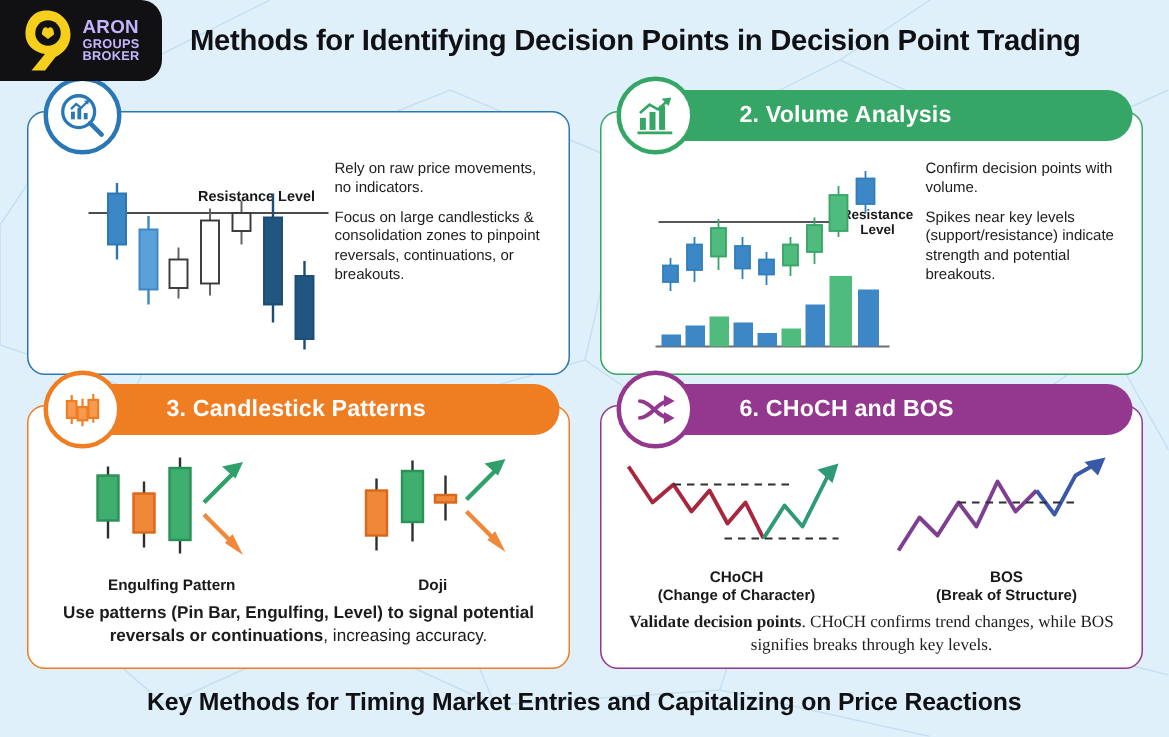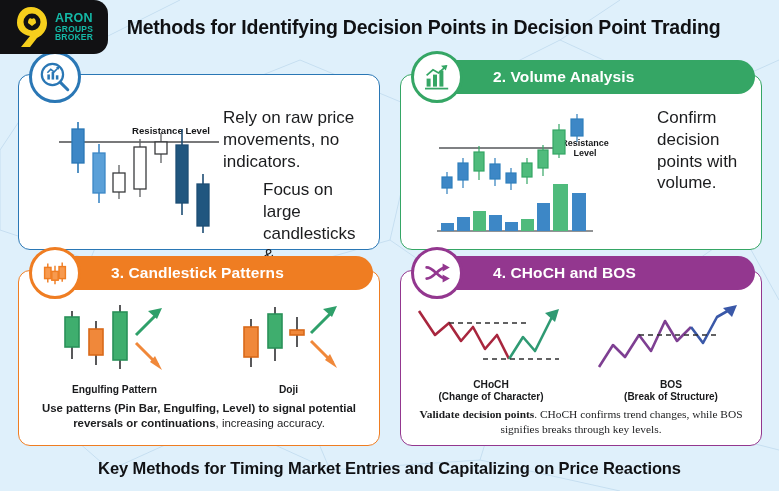--- a/index.html
+++ b/index.html
@@ -21,21 +21,21 @@
     position: absolute; left: 0; top: 0; width: 108px; height: 54px;
     background: #111113; border-radius: 0 14px 14px 0;
     display: flex; align-items: center; padding-left: 8px;
   }
   .logo-mark { width: 46px; height: 46px; flex: 0 0 46px; }
   .logo-words {
     display: flex; flex-direction: column; justify-content: center;
     margin-left: 1px; line-height: 1.0;
   }
   .logo-words span {
-    color: #14b8a6; font-weight: bold; letter-spacing: .2px;
+    color: #c4b5fd; font-weight: bold; letter-spacing: .2px;
     font-family: "Liberation Sans", sans-serif;
   }
   .logo-aron { font-size: 12.5px; }
   .logo-groups { font-size: 8.5px; }
   .logo-broker { font-size: 8.5px; }
   .header-title {
     position: absolute; left: 112px; top: 0; right: 0; height: 54px;
     display: flex; align-items: center; justify-content: center;
     font-size: 19.5px; font-weight: bold; color: #101114; letter-spacing: -0.2px;
     padding-right: 44px;
@@ -75,24 +75,24 @@
     z-index: 3;
   }
   .panel-body {
     position: absolute; left: 0; top: 28px; right: 0; bottom: 0;
     display: flex;
   }
   .panel-body.stacked { flex-direction: column; }
   .fig { flex: 0 0 auto; display: flex; align-items: center; justify-content: center; padding-left: 32px; }
   .copy {
     flex: 1 1 auto; padding: 4px 10px 0 2px;
-    font-size: 17px; color: #1b1c1e; line-height: 1.28;
+    font-size: 10px; color: #1b1c1e; line-height: 1.28;
   }
   .copy p { margin-bottom: 7px; }
-  .copy p:last-child { margin-bottom: 0; margin-left: 40px; }
+  .copy p:last-child { margin-bottom: 0; }
 
   .pattern-row { display: flex; justify-content: space-around; align-items: flex-end; padding: 0 6px; }
   .pattern-item { text-align: center; }
   .pattern-label { font-size: 10.2px; font-weight: bold; color: #18191b; margin-top: 1px; }
   .footnote {
     text-align: center; font-size: 11.4px; color: #1b1c1e;
     line-height: 1.3; padding: 0 12px;
   }
   .footnote b { font-weight: bold; }
 
@@ -241,20 +241,21 @@
           <rect x="56" y="101" width="13" height="16" fill="#3d87c6"></rect>
           <rect x="72" y="108" width="13" height="9" fill="#3d87c6"></rect>
           <rect x="88" y="105" width="13" height="12" fill="#4fbb7c"></rect>
           <rect x="104" y="89" width="13" height="28" fill="#3d87c6"></rect>
           <rect x="120" y="70" width="15" height="47" fill="#4fbb7c"></rect>
           <rect x="139" y="79" width="14" height="38" fill="#3d87c6"></rect>
         </svg>
       </div>
       <div class="copy">
         <p>Confirm decision points with volume.</p>
+        <p>Spikes near key levels (support/resistance) indicate strength and potential breakouts.</p>
       </div>
     </div>
   </div>
 
   <div class="panel" style="--accent:#ef7d22;">
     <div class="panel-icon">
       <svg viewBox="0 0 40 40" width="32" height="32">
         <g stroke="#ef7d22" stroke-width="1.8" fill="#f79a4f">
           <line x1="11" y1="8" x2="11" y2="32"></line>
           <rect x="7" y="13" width="8" height="14"></rect>
@@ -316,21 +317,21 @@
     <div class="panel-icon">
       <svg viewBox="0 0 40 40" width="32" height="32">
         <g fill="none" stroke="#93378f" stroke-width="3.2" stroke-linecap="round">
           <path d="M7 13 C16 13 22 27 31 27"></path>
           <path d="M7 27 C16 27 22 13 31 13"></path>
         </g>
         <polygon points="36,13 27,8 27,18" fill="#93378f"></polygon>
         <polygon points="36,27 27,22 27,32" fill="#93378f"></polygon>
       </svg>
     </div>
-    <div class="panel-head">4. CHoCH and BOS</div>
+    <div class="panel-head">6. CHoCH and BOS</div>
     <div class="panel-body stacked">
       <div class="sub-row" style="padding-top:2px;">
 
         <div class="sub-item">
           <svg width="160" height="74" viewBox="0 0 160 74">
             <polyline points="8,10 24,34 38,22 50,40 62,26 74,48 86,34 98,58" fill="none" stroke="#a8263e" stroke-width="2.6" stroke-linejoin="round"></polyline>
             <polyline points="98,58 112,36 124,50 142,14" fill="none" stroke="#2f9a73" stroke-width="2.6" stroke-linejoin="round"></polyline>
             <polygon points="148,8 134,12 144,21" fill="#2f9a73"></polygon>
             <line x1="38" y1="22" x2="118" y2="22" stroke="#2f2f31" stroke-width="1.4" stroke-dasharray="5,4"></line>
             <line x1="72" y1="58" x2="148" y2="58" stroke="#2f2f31" stroke-width="1.4" stroke-dasharray="5,4"></line>

